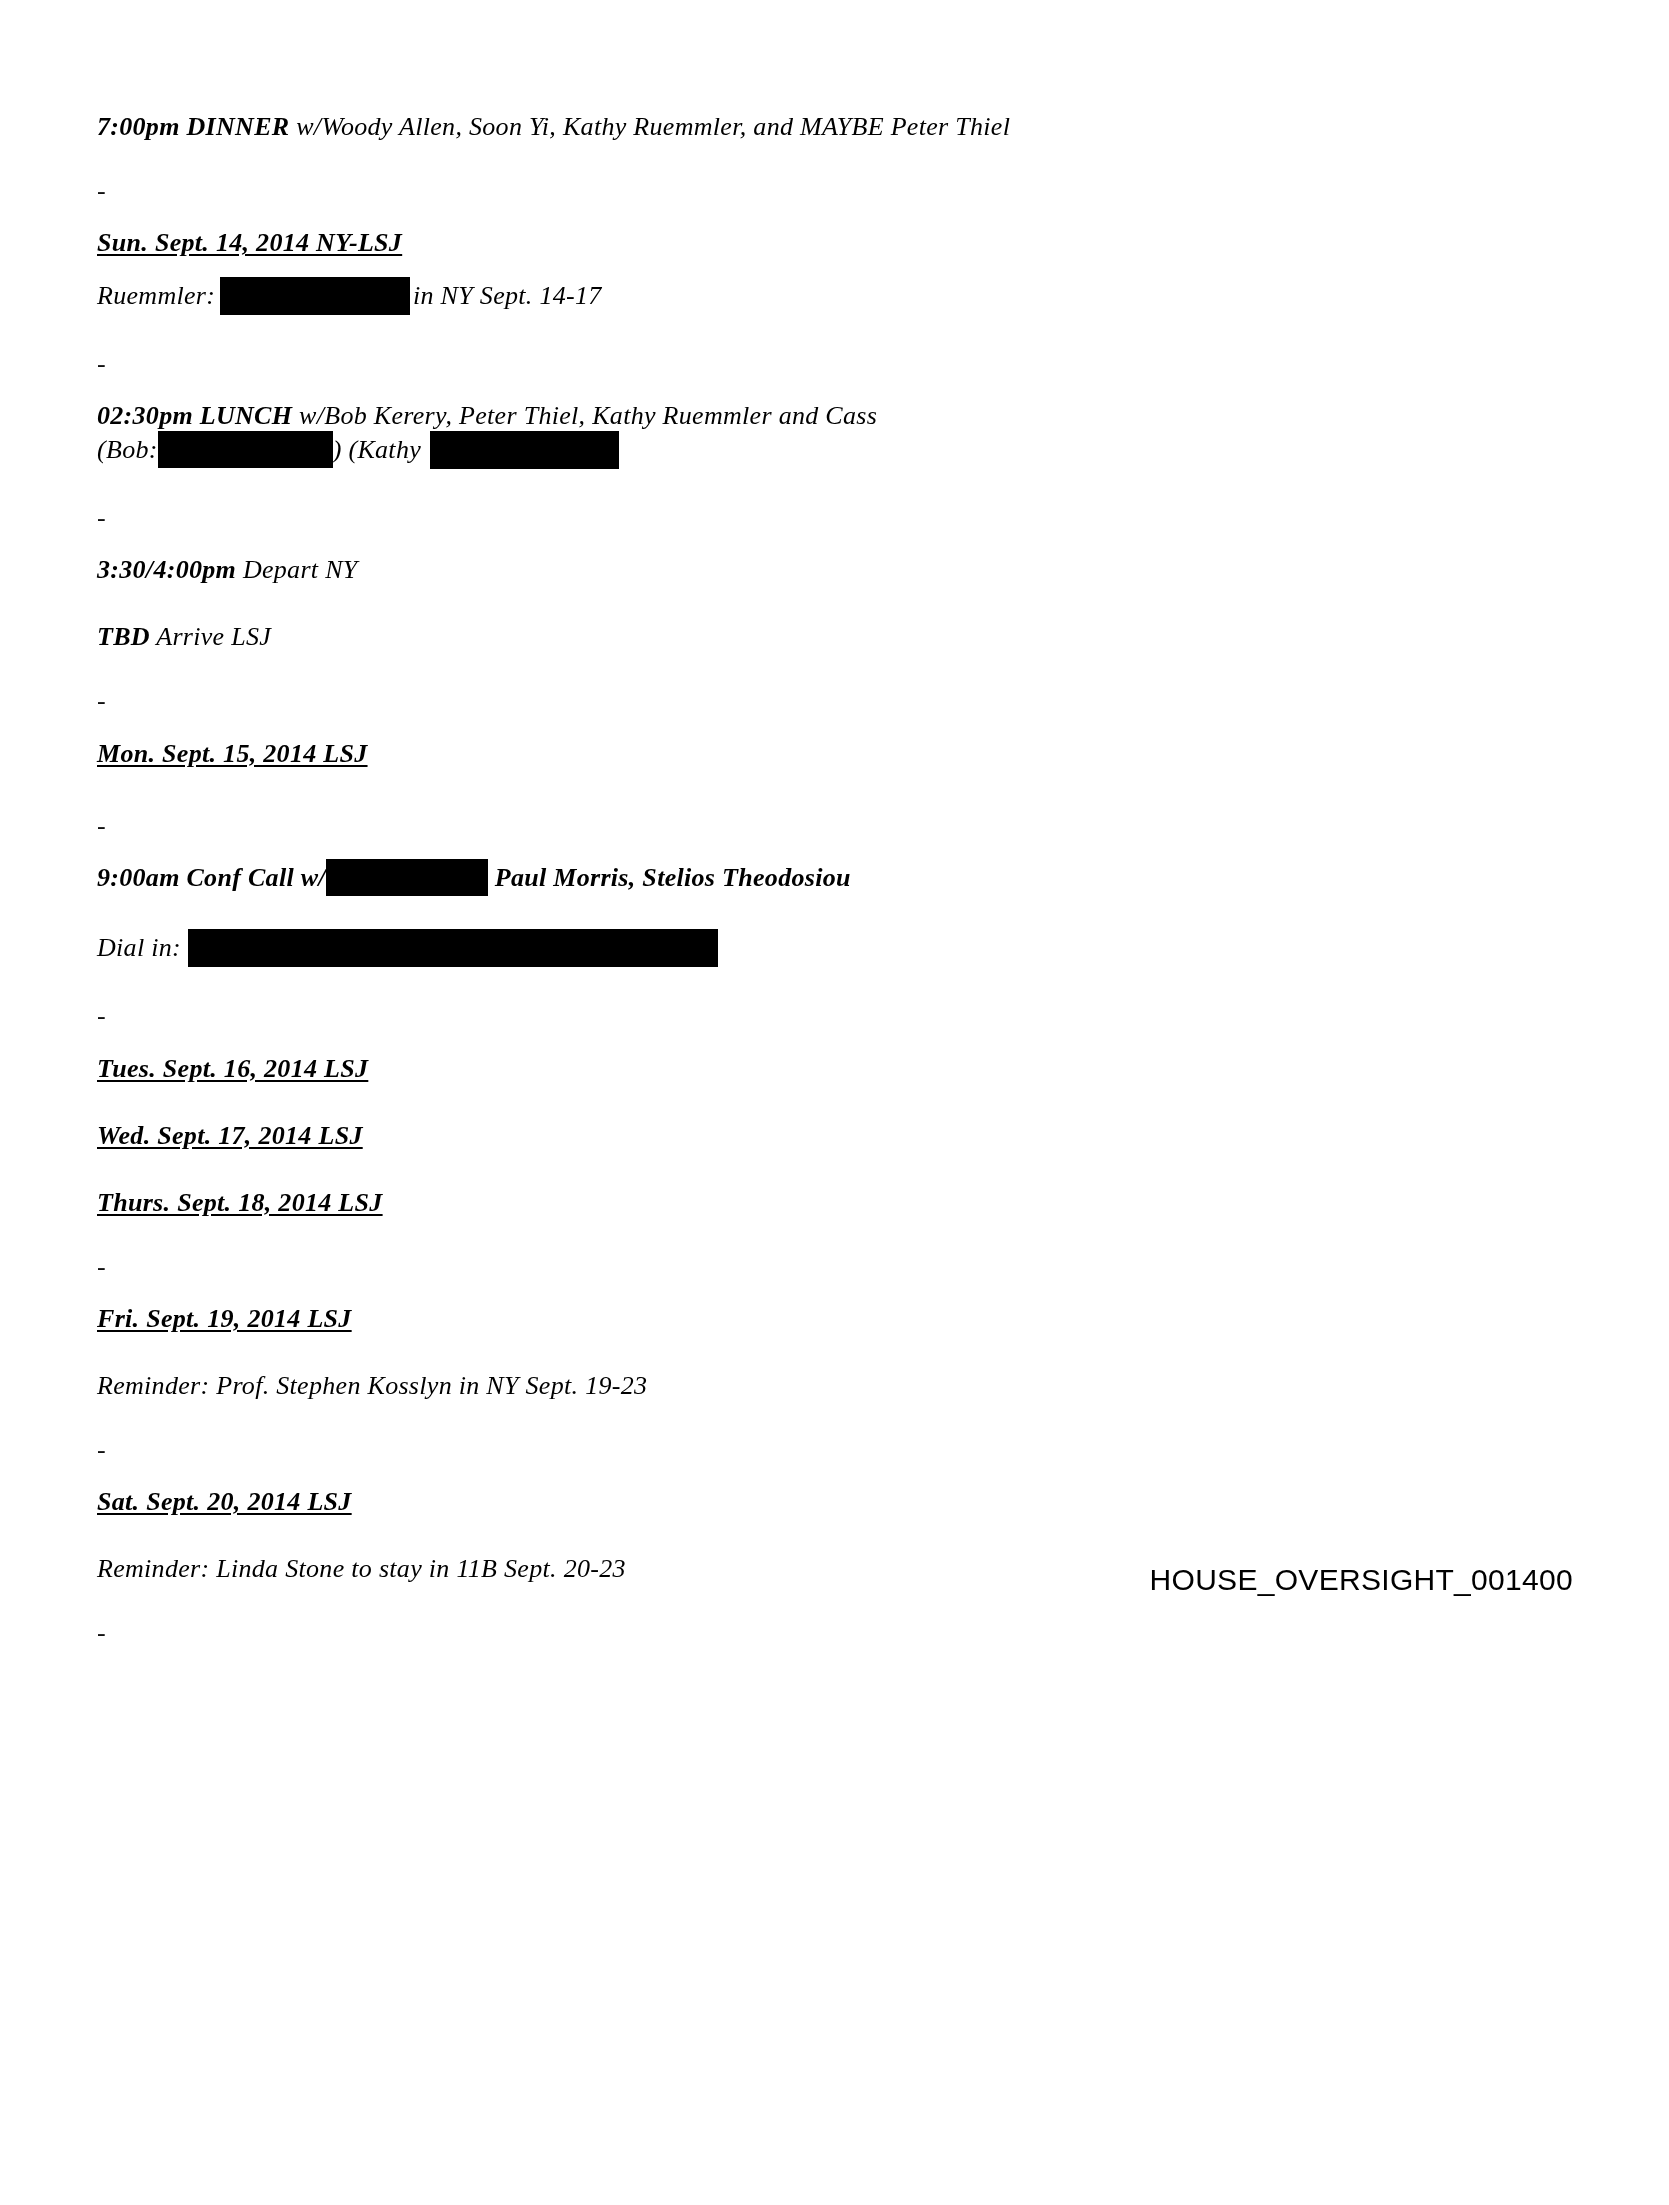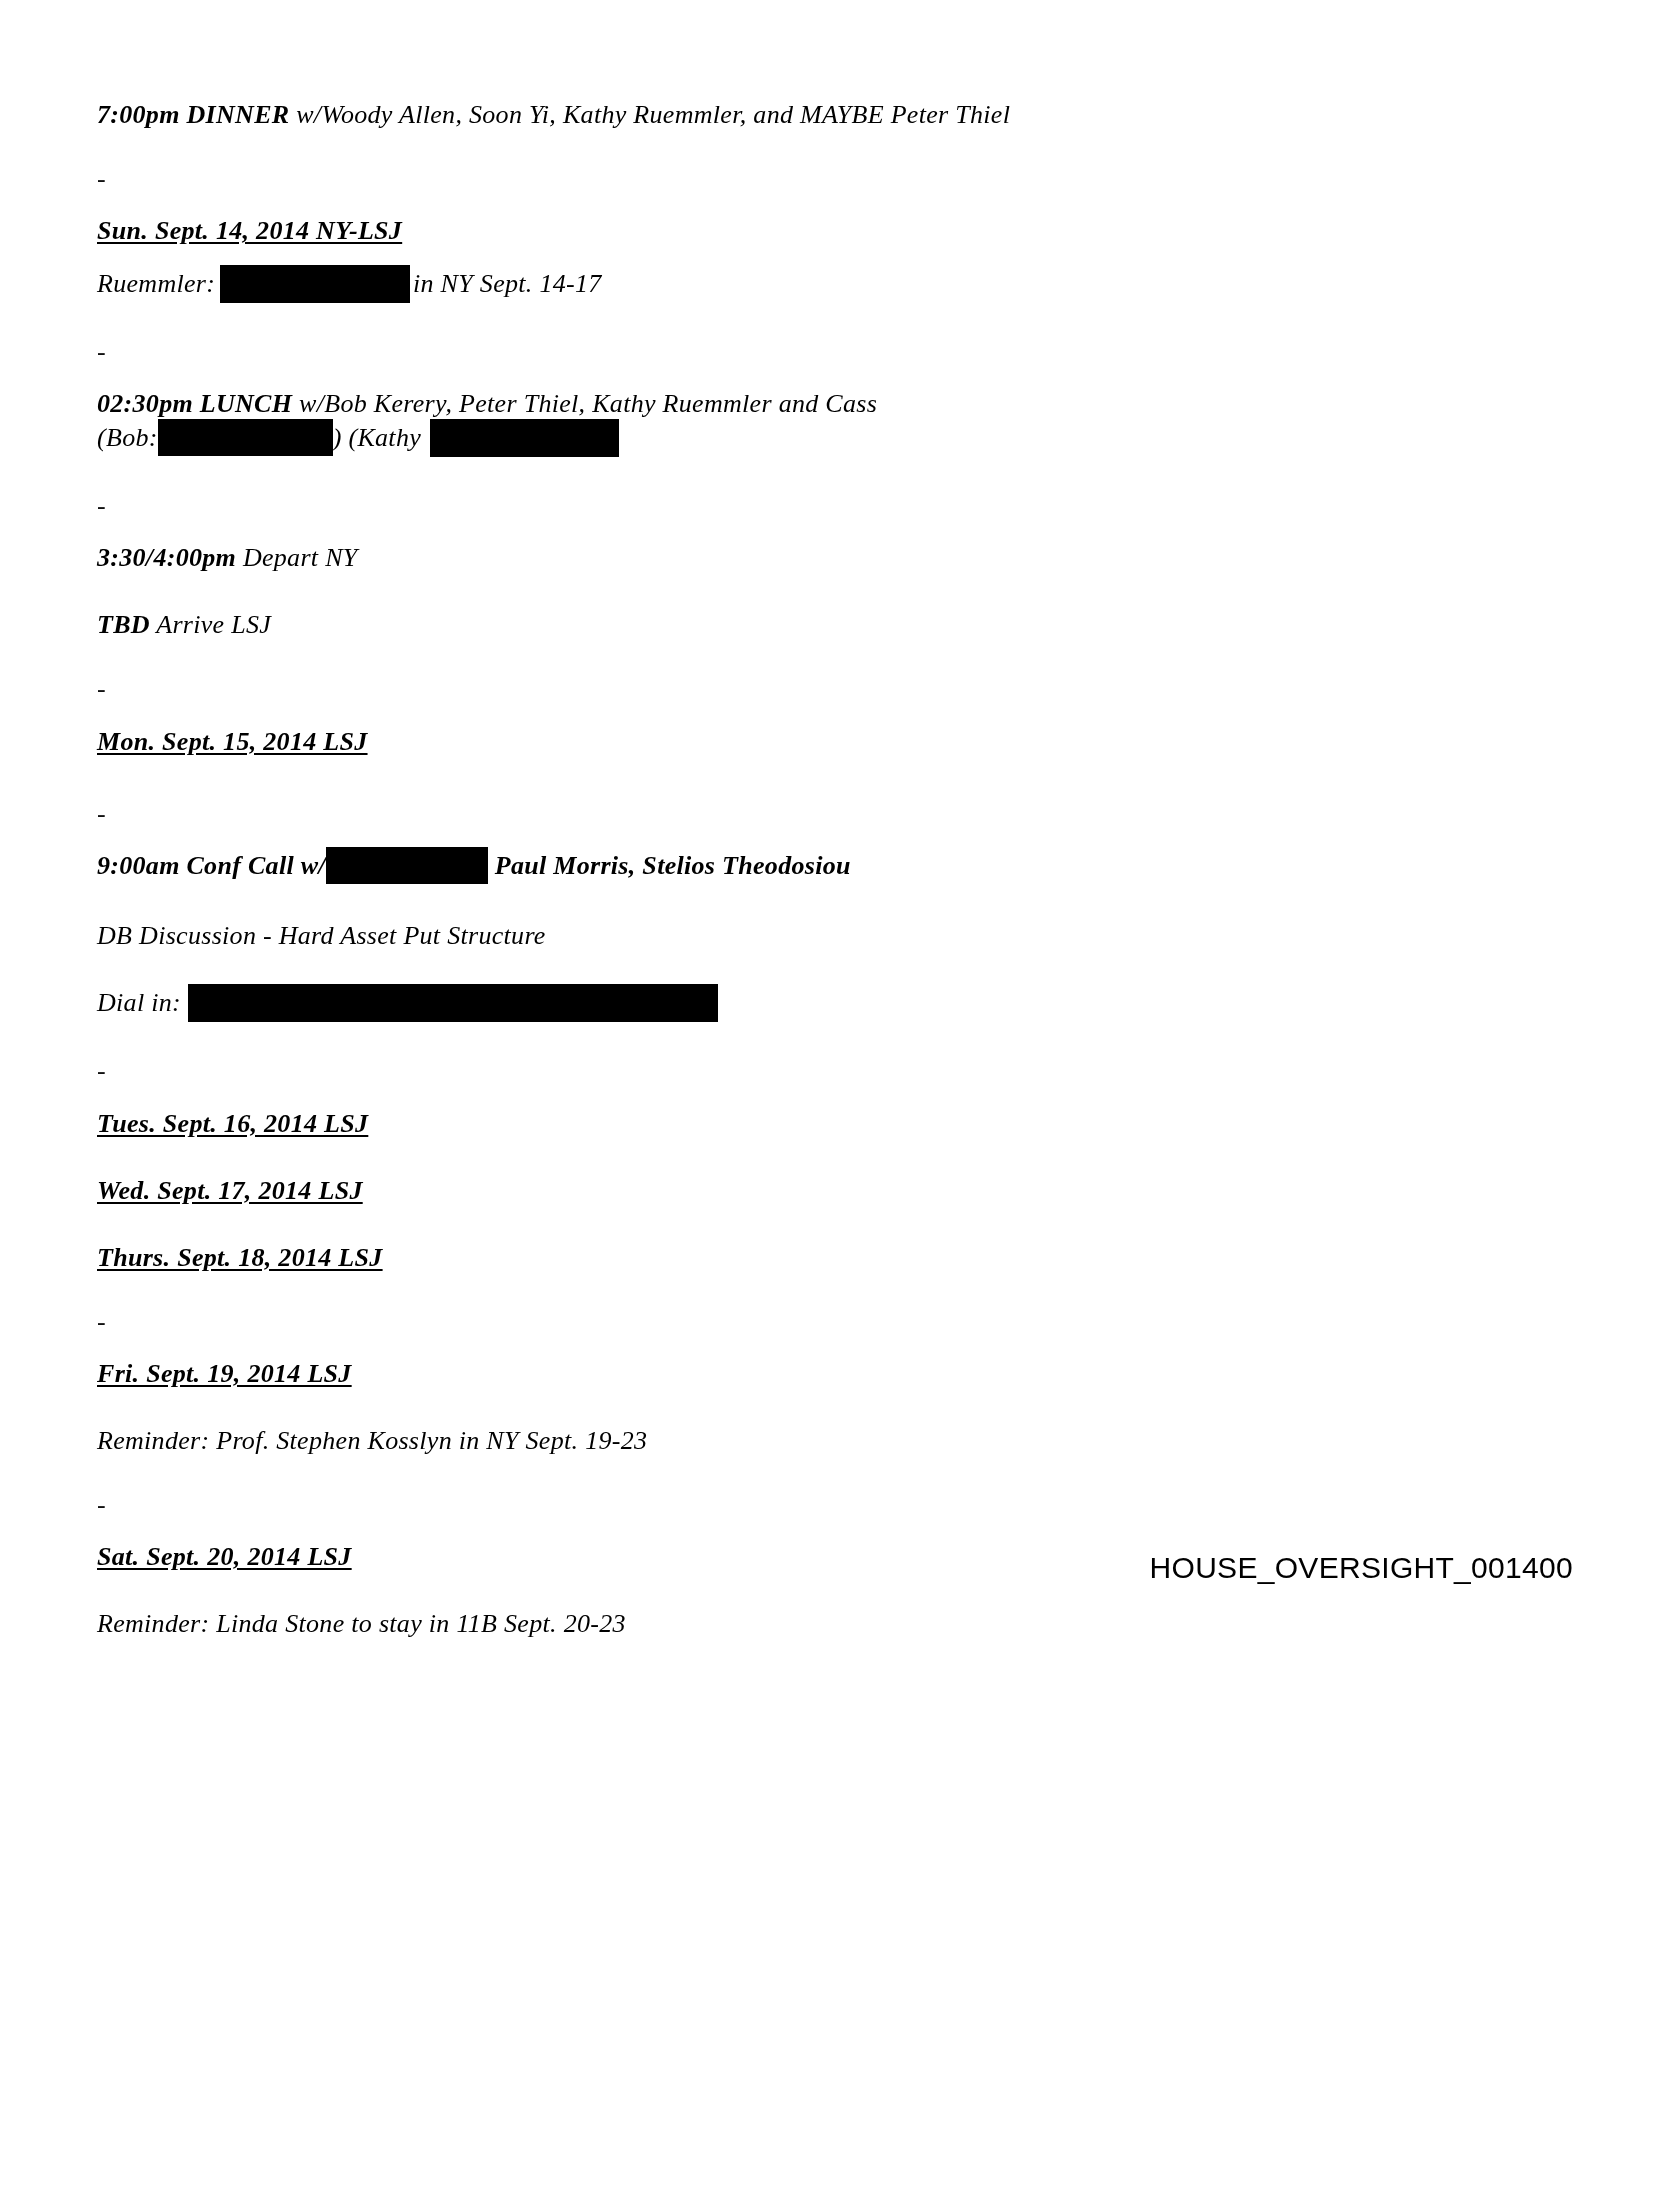--- a/index.html
+++ b/index.html
@@ -9,21 +9,21 @@
   }
   body {
     width: 1669px;
     height: 2205px;
     position: relative;
     font-family: "Liberation Serif", serif;
     color: #000000;
   }
   .page {
     position: absolute;
-    left: 0; top: 0;
+    left: 0; top: 12px;
     width: 1669px;
     height: 1645px;
     background: #ffffff;
     overflow: hidden;
   }
   .content {
     position: absolute;
     left: 97px;
     top: 98px;
     width: 1375px;
@@ -125,23 +125,20 @@
       <span class="heading">Mon. Sept. 15, 2014 LSJ</span>
     </p>
     <div class="sp-lg"></div>
     <p class="dash">-</p>
     <div class="sp-sm"></div>
 
     <p class="line">
       <span class="b">9:00am Conf Call w/</span><span class="redact" style="width:162px;height:37px;"></span><span class="b"> Paul Morris, Stelios Theodosiou</span>
     </p>
     <p class="line" style="margin-top:33px;">
-      <span>DB Discussion - Hard Asset Put Structure</span>
-    </p>
-    <p class="line" style="margin-top:33px;">
       <span>Dial in:</span><span class="redact" style="width:530px;height:38px;margin-left:6.5px;"></span>
     </p>
     <div class="sp-md"></div>
     <p class="dash">-</p>
     <div class="sp-sm"></div>
 
     <p class="line">
       <span class="heading">Tues. Sept. 16, 2014 LSJ</span>
     </p>
     <p class="line" style="margin-top:33px;">

